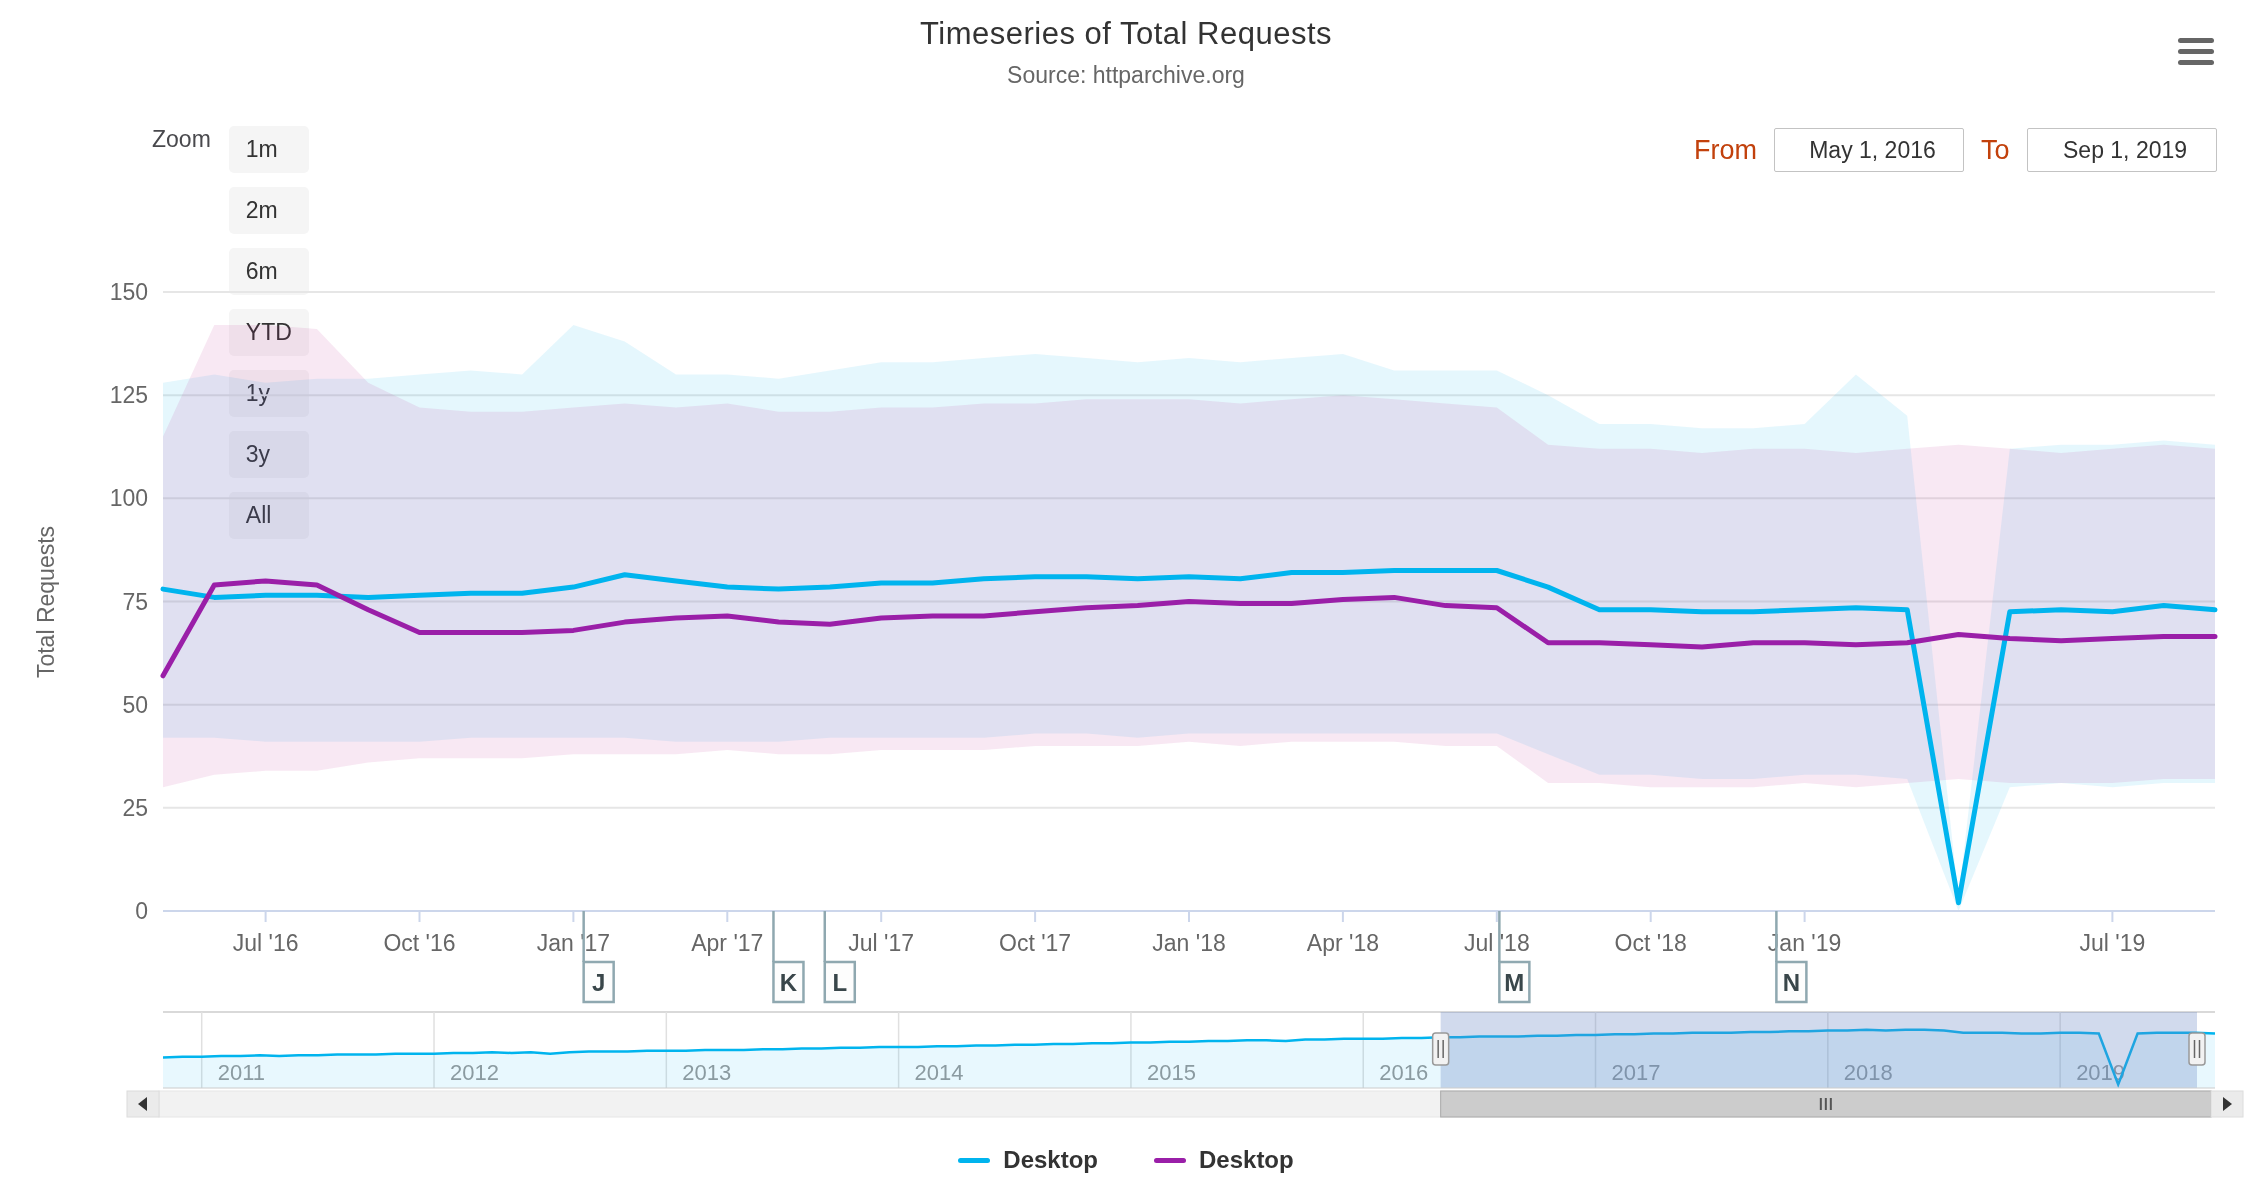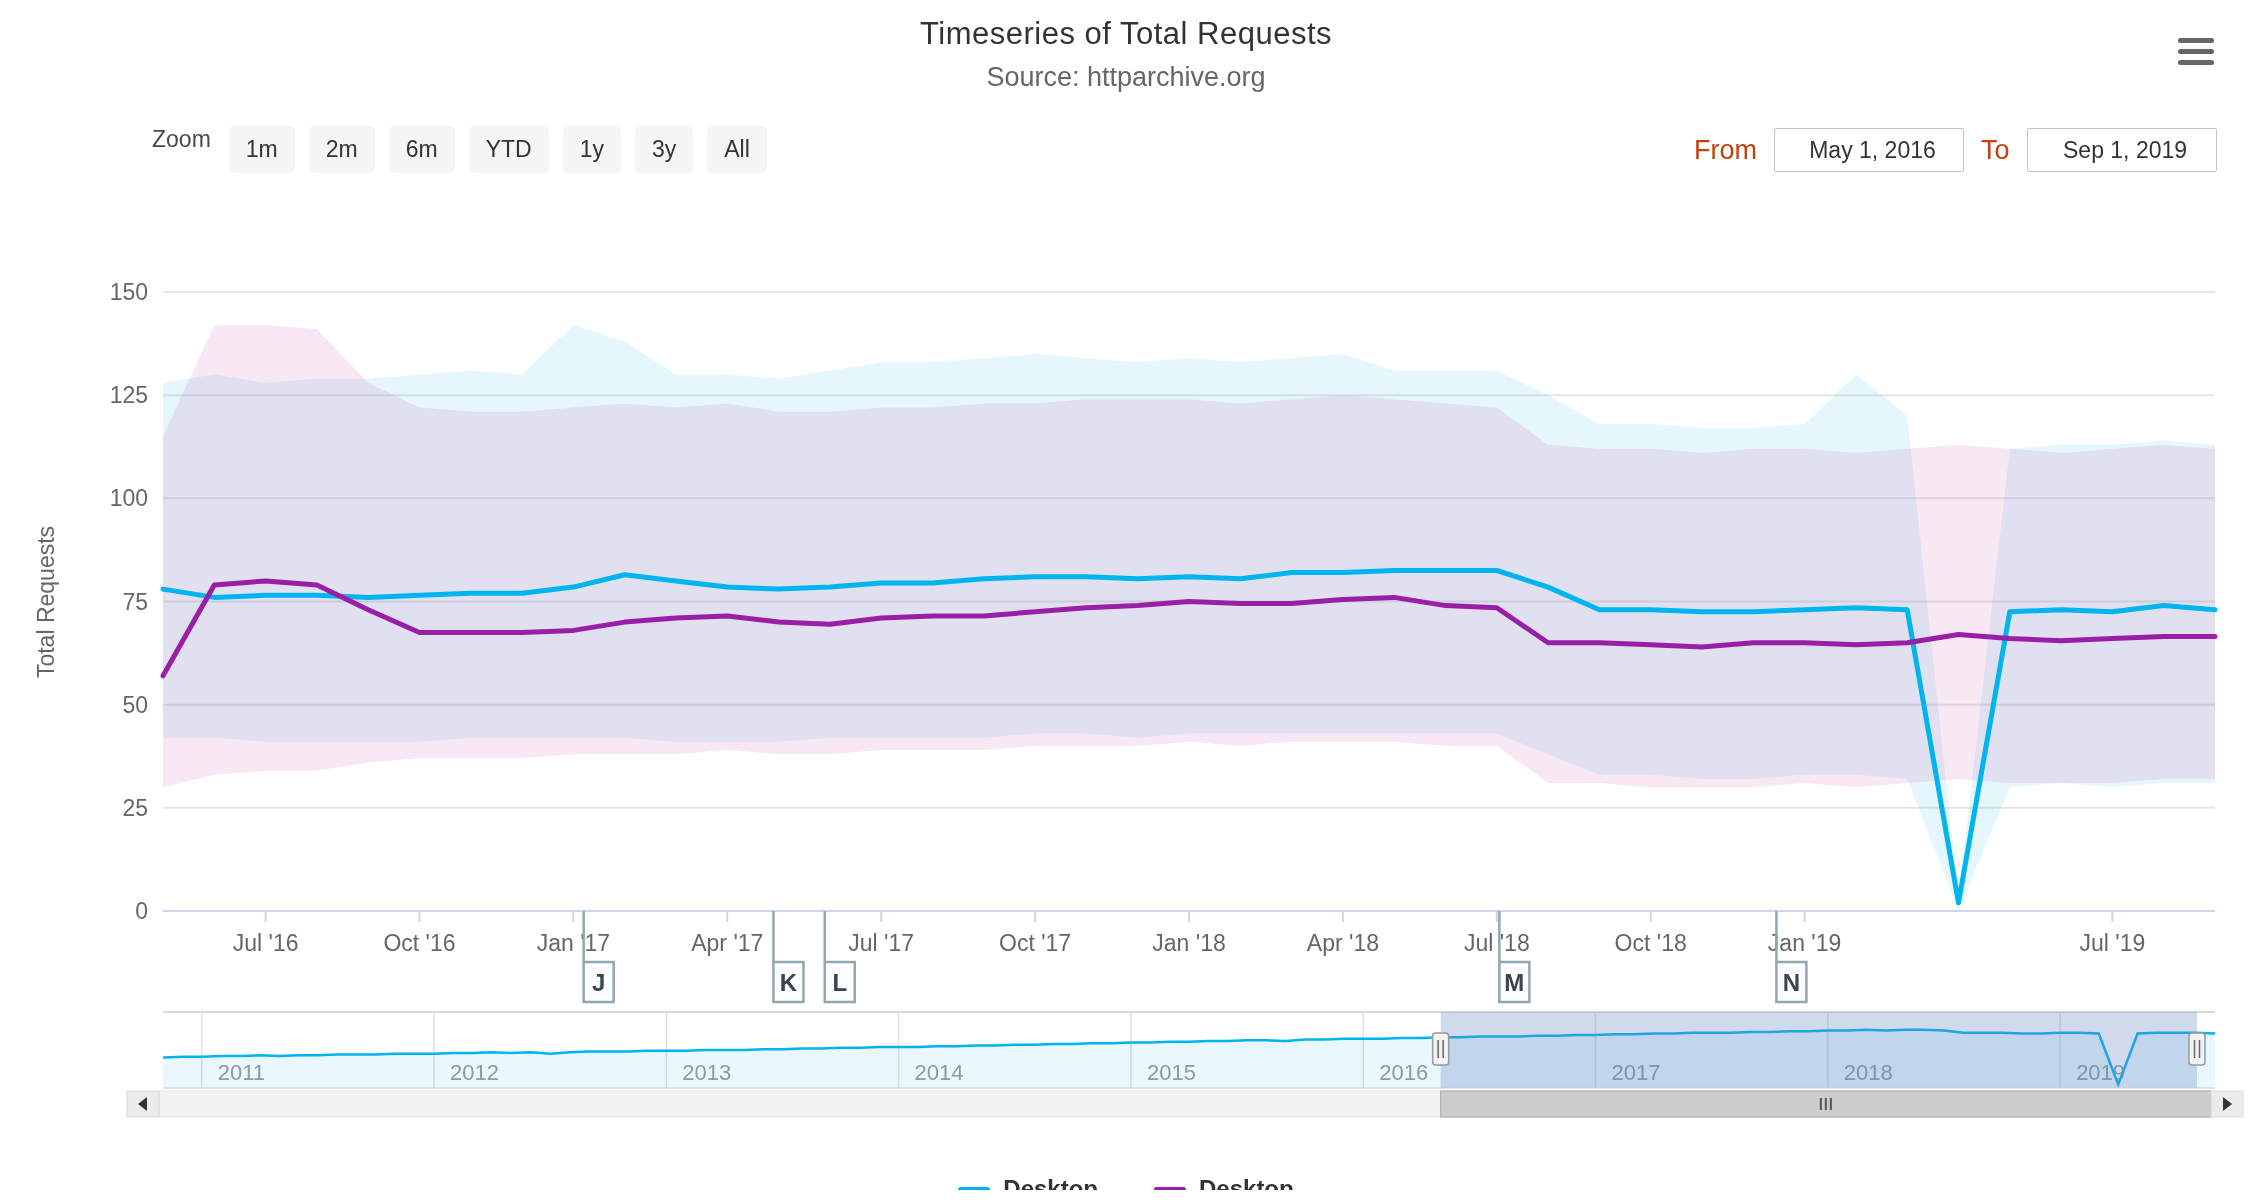--- a/index.html
+++ b/index.html
@@ -1,37 +1,37 @@
 <!DOCTYPE html>
 <html><head>
 <meta charset="utf-8">
 <style>
   html,body{margin:0;padding:0;background:#fff;}
   .stage{position:relative;width:2252px;height:1190px;background:#ffffff;
          font-family:"Liberation Sans",sans-serif;overflow:hidden;}
   .chart-title{position:absolute;top:16px;left:0;right:0;text-align:center;
                font-size:31px;color:#333;letter-spacing:0.5px;}
   .chart-subtitle{position:absolute;top:62px;left:0;right:0;text-align:center;
-                  font-size:27px;color:#666;}
+                  font-size:23px;color:#666;}
   .menu-btn{position:absolute;top:38px;left:2178px;width:38px;height:30px;cursor:pointer;}
   .menu-btn span{display:block;width:36px;height:5px;background:#666;
                  border-radius:2.5px;margin-bottom:6px;}
   .zoom-row{position:absolute;top:126px;left:152px;height:48px;
             display:flex;align-items:flex-start;gap:14px;}
   .zoom-label{font-size:23px;color:#49494d;margin-right:4px;}
   .zbtn{background:#f5f5f5;border-radius:5px;padding:10px 17px;font-size:23px;
         color:#333;cursor:pointer;user-select:none;}
   .range-row{position:absolute;top:126px;left:1694px;height:48px;
              display:flex;align-items:center;gap:17px;}
   .range-label{font-size:27px;color:#c2410c;}
   .date-input{width:190px;height:44px;border:1px solid #c3c3c3;border-radius:2px;
               font-family:"Liberation Sans",sans-serif;font-size:23px;color:#333;
               text-align:center;background:#fff;box-sizing:border-box;padding-left:9px;}
   .legend{position:absolute;top:1146px;left:0;right:0;display:flex;
-          justify-content:center;align-items:center;gap:56px;margin-top:29px;}
+          justify-content:center;align-items:center;gap:56px;}
   .legend-item{display:flex;align-items:center;gap:13px;cursor:pointer;}
   .legend-item .dash{width:32px;height:5px;border-radius:2.5px;}
   .legend-item .lab{font-size:24px;font-weight:bold;color:#333;}
   svg text{font-family:"Liberation Sans",sans-serif;}
 </style>
 </head>
 <body>
 
 <div class="stage">
 
@@ -39,21 +39,21 @@
   <div class="chart-subtitle">Source: httparchive.org</div>
 
   <div class="menu-btn" title="Chart context menu">
     <span></span>
       <span></span>
       <span></span>
   </div>
 
   <div class="zoom-row">
     <span class="zoom-label">Zoom</span>
-    <span id="zoom-buttons" style="display: flex; gap: 14px;">
+    <span id="zoom-buttons" style="display: flex; gap: 14px; flex-direction: column;">
         <div class="zbtn">1m</div>
         <div class="zbtn">2m</div>
         <div class="zbtn">6m</div>
         <div class="zbtn">YTD</div>
         <div class="zbtn">1y</div>
         <div class="zbtn">3y</div>
         <div class="zbtn">All</div>
       </span>
   </div>
 

